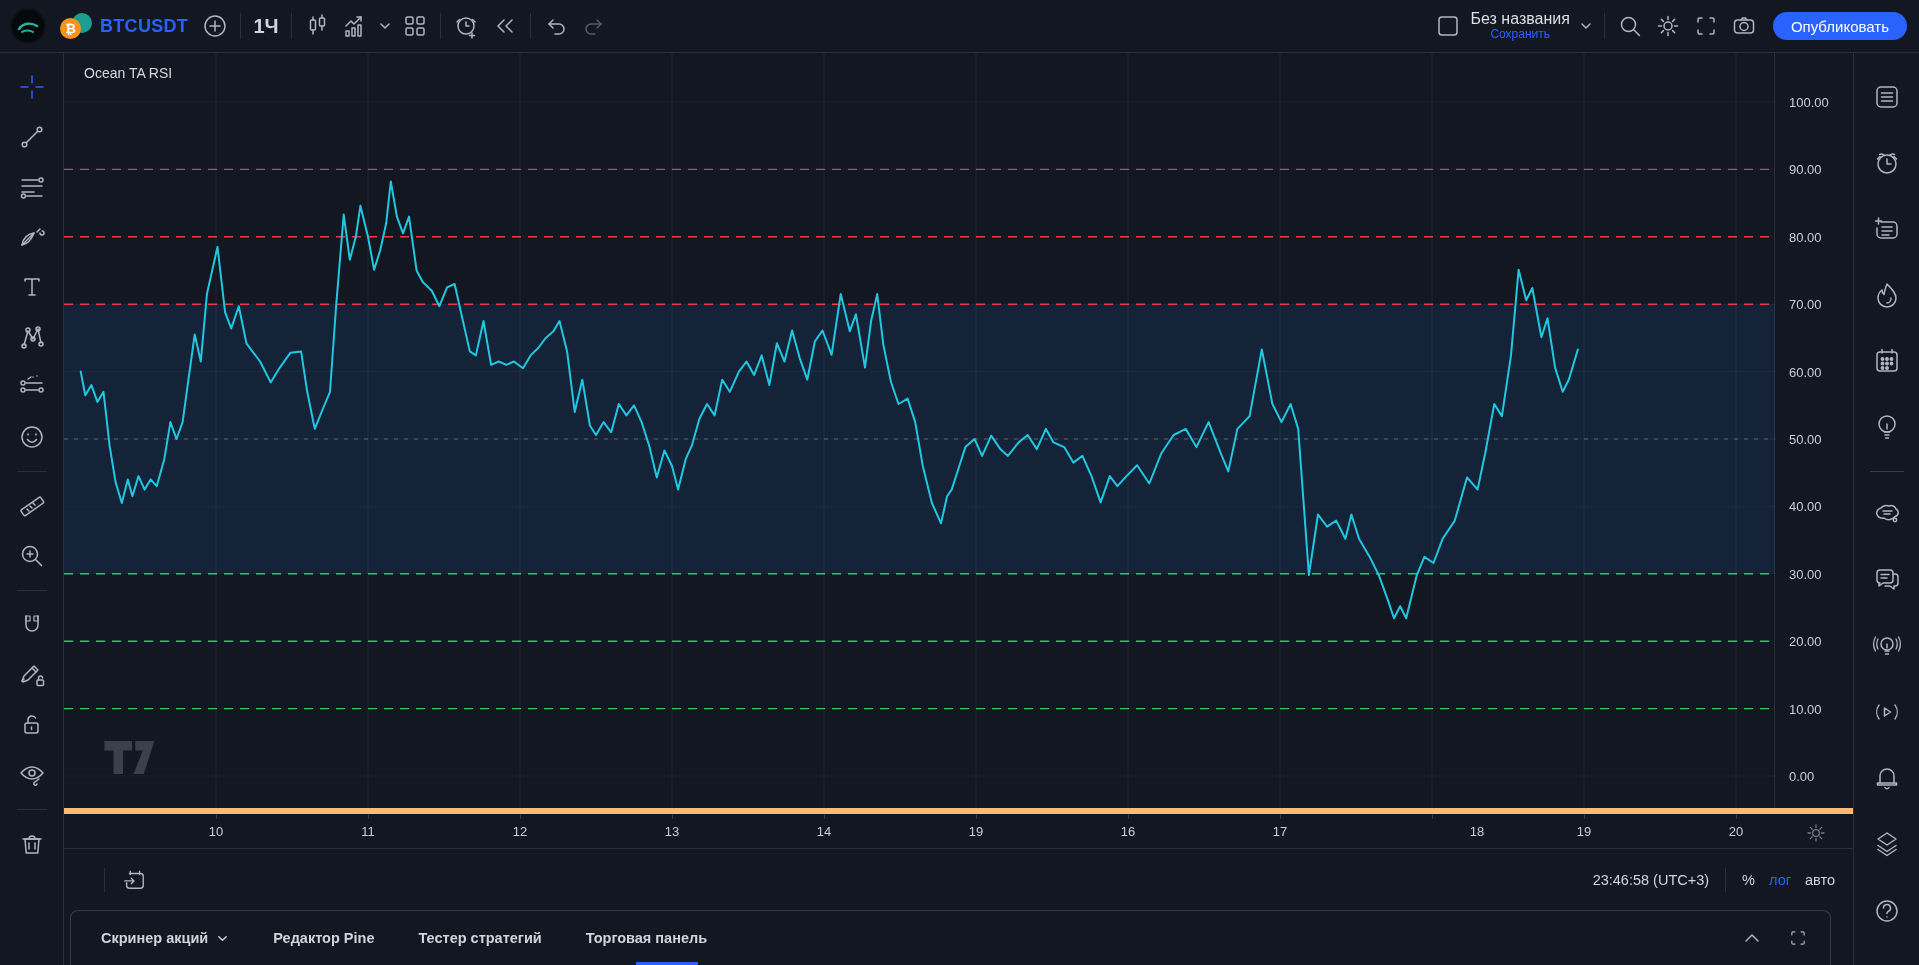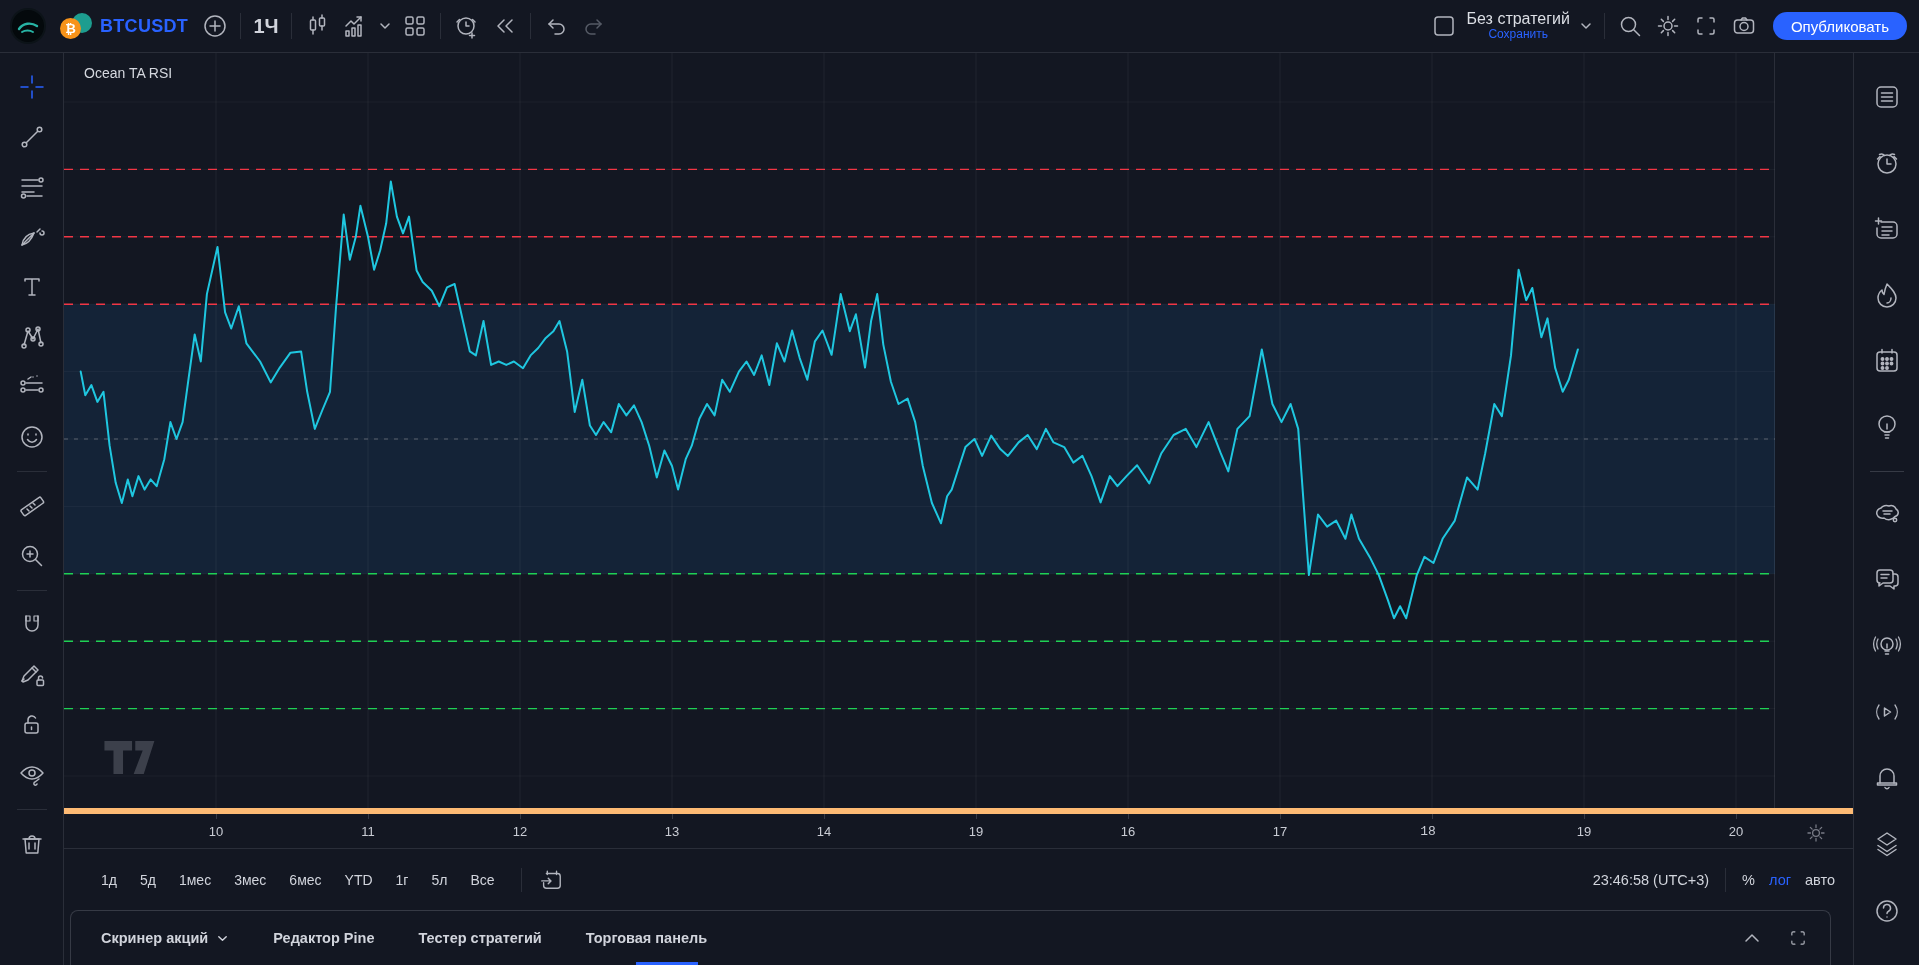--- a/index.html
+++ b/index.html
@@ -153,21 +153,21 @@
     </svg>
   </div>
 
   <div class="tb-group" style="margin-left:auto">
     <div class="tb-btn">
       <svg class="ic" width="26" height="26" viewBox="0 0 26 26">
         <rect x="4" y="4" width="18" height="18" rx="3"></rect>
       </svg>
     </div>
     <div class="title-block">
-      <div class="title">Без стратегий</div>
+      <div class="title">Без названия</div>
       <div class="save-link">Сохранить</div>
     </div>
     <div class="tb-btn" style="min-width:24px;padding:0">
       <svg class="ic" width="14" height="14" viewBox="0 0 14 14">
           <path d="M3 5l4 4 4-4"></path>
         </svg>
     </div>
     <div class="tb-div"></div>
     <div class="tb-btn">
       <svg class="ic" width="26" height="26" viewBox="0 0 26 26">
@@ -440,20 +440,33 @@
         <line x1="0" y1="520.8" x2="1711" y2="520.8" stroke="#1fd154" stroke-width="1.4" stroke-dasharray="9 7"></line>
         <line x1="0" y1="588.2" x2="1711" y2="588.2" stroke="#1fd154" stroke-width="1.4" stroke-dasharray="9 7"></line>
         <line x1="0" y1="655.6" x2="1711" y2="655.6" stroke="#1fd154" stroke-width="1.4" stroke-dasharray="9 7"></line>
         <line x1="0" y1="386" x2="1711" y2="386" stroke="#787b86" stroke-width="1" stroke-dasharray="4 6" opacity="0.7"></line>
         <polyline points="16.7,318.6 21.3,342.2 27.4,332.1 33.4,348.9 39.5,338.8 45.6,392.7 51.7,429.8 57.8,450.0 63.8,426.4 68.4,443.3 74.5,423.1 80.6,436.6 86.6,426.4 92.7,433.2 100.3,406.2 106.4,369.1 112.5,386.0 118.6,369.1 124.6,325.3 130.7,281.5 136.8,308.5 142.9,241.1 153.5,193.9 161.1,259.3 167.2,275.5 174.8,253.2 182.4,290.3 196.1,308.5 206.7,329.4 215.8,314.6 226.5,299.7 237.1,298.4 243.2,338.8 250.8,375.9 258.4,357.0 266.0,338.8 272.1,253.2 279.7,161.6 285.8,206.7 291.8,183.8 296.4,152.8 304.0,183.8 310.1,216.8 316.2,197.3 322.2,170.3 326.8,128.5 332.9,163.6 339.0,180.4 345.0,163.6 352.6,217.5 358.7,229.0 367.8,237.7 375.4,253.2 383.0,234.4 390.6,231.0 398.2,264.7 405.8,298.4 411.9,302.4 419.5,268.0 427.1,311.9 434.7,308.5 442.3,311.9 449.9,308.5 459.0,315.2 466.6,302.4 474.2,295.0 481.8,284.9 489.4,278.2 495.5,268.0 503.1,298.4 510.7,359.0 518.3,326.7 525.9,372.5 532.0,382.0 539.6,369.1 547.2,379.3 554.8,351.0 562.4,362.4 570.0,352.3 577.6,369.1 585.2,392.7 592.8,424.4 600.4,397.5 608.0,413.0 614.1,436.6 621.7,406.2 627.8,392.7 635.4,365.8 643.0,351.0 650.6,362.4 658.2,326.7 665.8,338.8 674.9,318.6 682.5,308.5 690.1,322.0 697.7,302.4 705.3,332.1 712.9,290.3 720.5,308.5 728.1,277.5 735.7,305.1 743.3,326.7 750.9,288.3 758.5,277.5 767.6,301.8 776.7,241.1 785.8,278.2 791.9,261.3 801.0,314.6 807.1,268.0 813.2,241.1 819.3,291.6 826.9,328.7 834.5,351.0 843.6,345.6 851.2,369.1 858.8,413.0 867.9,450.0 877.0,470.3 883.1,443.3 887.7,436.6 895.3,413.0 901.4,394.1 910.5,386.0 918.1,402.9 927.2,382.6 936.3,396.1 943.9,402.9 954.6,389.4 963.7,382.0 972.8,396.1 981.9,375.9 989.5,389.4 1000.2,394.1 1009.3,409.6 1018.4,402.9 1027.5,423.1 1036.6,449.4 1045.8,423.1 1053.4,433.2 1062.5,423.1 1073.1,412.3 1085.3,430.5 1097.4,400.2 1109.6,382.0 1121.8,375.9 1132.4,394.1 1144.6,369.1 1156.7,400.2 1164.3,418.4 1173.4,375.9 1185.6,363.1 1197.8,296.4 1208.4,351.0 1217.5,369.1 1226.6,351.0 1234.2,375.9 1244.9,522.1 1254.0,461.5 1263.1,473.6 1272.2,467.6 1281.4,485.8 1287.4,461.5 1295.0,485.8 1305.7,503.9 1314.8,522.1 1323.9,547.1 1330.0,565.3 1336.1,553.2 1342.2,565.3 1352.8,522.1 1360.4,503.9 1369.5,510.0 1378.6,485.8 1390.8,467.6 1403.0,424.4 1413.6,436.6 1421.2,400.2 1430.3,351.0 1437.9,363.1 1447.0,302.4 1454.6,216.8 1462.2,247.2 1468.3,235.0 1477.4,284.2 1483.5,265.4 1491.1,314.6 1498.7,338.8 1504.8,326.7 1513.9,296.4" fill="none" stroke="#1fc7e0" stroke-width="2" stroke-linejoin="round" stroke-linecap="round"></polyline>
       </svg>
     <svg class="watermark" width="54" height="34" viewBox="0 0 50 32">
       <path d="M0 0 H26 V9 H17.5 V31 H8.5 V9 H0 Z M29 0 H47 L37 31 H27.5 L36 9 H29 Z" fill="currentColor" stroke="none"></path>
     </svg>
   </div>
+  <div class="price-axis" id="price-axis">
+      <div class="pa-label" style="top: 49px;">100.00</div>
+      <div class="pa-label" style="top: 116.4px;">90.00</div>
+      <div class="pa-label" style="top: 183.8px;">80.00</div>
+      <div class="pa-label" style="top: 251.2px;">70.00</div>
+      <div class="pa-label" style="top: 318.6px;">60.00</div>
+      <div class="pa-label" style="top: 386px;">50.00</div>
+      <div class="pa-label" style="top: 453.4px;">40.00</div>
+      <div class="pa-label" style="top: 520.8px;">30.00</div>
+      <div class="pa-label" style="top: 588.2px;">20.00</div>
+      <div class="pa-label" style="top: 655.6px;">10.00</div>
+      <div class="pa-label" style="top: 723px;">0.00</div>
+    </div>
   <div class="time-axis" id="time-axis">
     <div class="ta-gear">
       <svg class="ic" width="22" height="22" viewBox="0 0 26 26">
         <circle cx="13" cy="13" r="4"></circle>
         <path d="M13 3.5v3M13 19.5v3M3.5 13h3M19.5 13h3M6.3 6.3l2.1 2.1M17.6 17.6l2.1 2.1M19.7 6.3l-2.1 2.1M8.4 17.6l-2.1 2.1"></path>
       </svg>
     </div>
   <div class="ta-label" style="left: 152px;">10</div>
       <div style="position: absolute; top: 0px; width: 1px; height: 5px; background: rgb(54, 58, 69); left: 152px;"></div>
       <div class="ta-label" style="left: 304px;">11</div>
@@ -463,40 +476,29 @@
       <div class="ta-label" style="left: 608px;">13</div>
       <div style="position: absolute; top: 0px; width: 1px; height: 5px; background: rgb(54, 58, 69); left: 608px;"></div>
       <div class="ta-label" style="left: 760px;">14</div>
       <div style="position: absolute; top: 0px; width: 1px; height: 5px; background: rgb(54, 58, 69); left: 760px;"></div>
       <div class="ta-label" style="left: 912px;">19</div>
       <div style="position: absolute; top: 0px; width: 1px; height: 5px; background: rgb(54, 58, 69); left: 912px;"></div>
       <div class="ta-label" style="left: 1064px;">16</div>
       <div style="position: absolute; top: 0px; width: 1px; height: 5px; background: rgb(54, 58, 69); left: 1064px;"></div>
       <div class="ta-label" style="left: 1216px;">17</div>
       <div style="position: absolute; top: 0px; width: 1px; height: 5px; background: rgb(54, 58, 69); left: 1216px;"></div>
-      <div class="ta-label" style="left: 1364px; font-family: Liberation Mono, monospace;">18</div>
+      <div class="ta-label" style="left: 1413px;">18</div>
       <div style="position: absolute; top: 0px; width: 1px; height: 5px; background: rgb(54, 58, 69); left: 1368px;"></div>
       <div class="ta-label" style="left: 1520px;">19</div>
       <div style="position: absolute; top: 0px; width: 1px; height: 5px; background: rgb(54, 58, 69); left: 1520px;"></div>
       <div class="ta-label" style="left: 1672px;">20</div>
       <div style="position: absolute; top: 0px; width: 1px; height: 5px; background: rgb(54, 58, 69); left: 1672px;"></div>
     </div>
 
   <div class="range-bar">
-    <div id="range-buttons" style="display:flex;align-items:center">
-        <div class="range-btn">1д</div>
-        <div class="range-btn">5д</div>
-        <div class="range-btn">1мес</div>
-        <div class="range-btn">3мес</div>
-        <div class="range-btn">6мес</div>
-        <div class="range-btn">YTD</div>
-        <div class="range-btn">1г</div>
-        <div class="range-btn">5л</div>
-        <div class="range-btn">Все</div>
-      </div>
     <div class="rb-div"></div>
     <div class="tb-btn" style="height:30px">
       <svg class="ic" width="24" height="24" viewBox="0 0 26 26">
         <path d="M8 6h12a3 3 0 0 1 3 3v10a3 3 0 0 1-3 3H8a3 3 0 0 1-3-3v-3"></path>
         <path d="M9 3.5V7M19 3.5V7M3 14h10M10 11l3 3-3 3"></path>
       </svg>
     </div>
     <div class="rb-right">
       <div class="clock">23:46:58 (UTC+3)</div>
       <div class="rb-div" style="margin:0 2px"></div>

